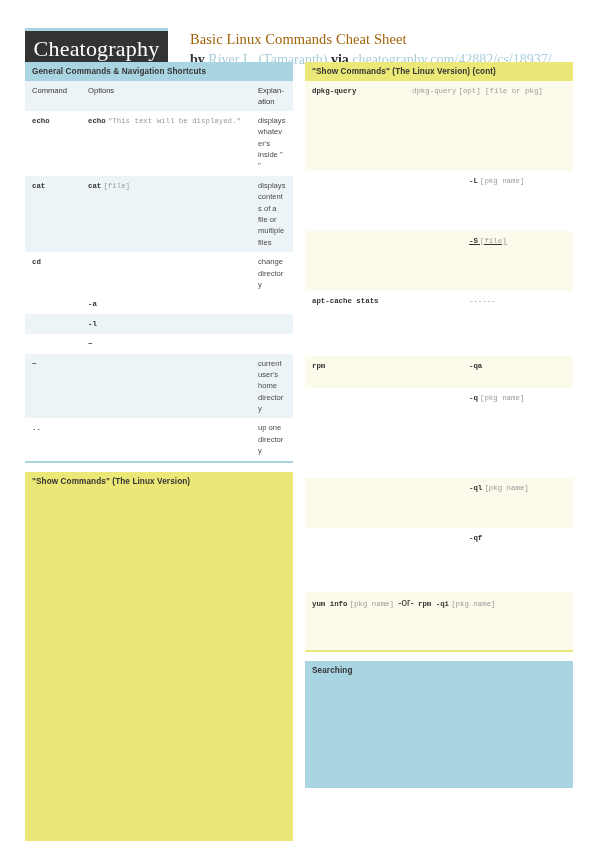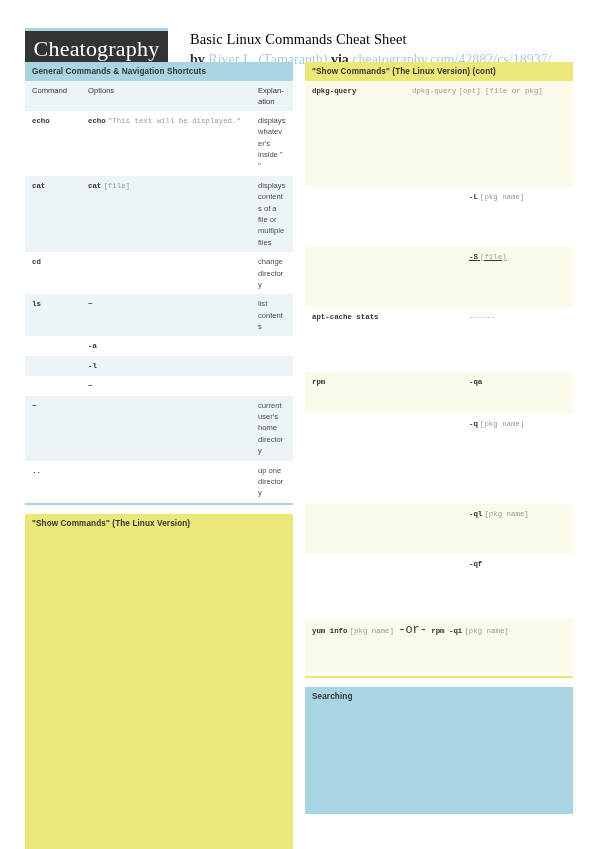--- a/index.html
+++ b/index.html
@@ -50,21 +50,21 @@
     line-height: 1.05;
     padding-bottom: 1px;
   }
   .title-block {
     margin-left: 22px;
     padding-top: 2px;
   }
   .sheet-title {
     font-family: "Liberation Serif", serif;
     font-size: 14.5px;
-    color: #000000;
+    color: #a16207;
     line-height: 1.25;
     letter-spacing: .1px;
   }
   .byline {
     font-family: "Liberation Serif", serif;
     font-size: 14px;
     color: #444444;
     margin-top: 3px;
     line-height: 1.3;
   }
@@ -148,22 +148,22 @@
   .tbl-left tr.hdr td { background: #edf4f8; }
 
   
   .tbl-left tr.odd td  { background: #ffffff; }
   .tbl-left tr.even td { background: #edf4f8; }
   .tbl-right tr.odd td  { background: #ffffff; }
   .tbl-right tr.even td { background: #fbfaeb; }
 
   
   .mono {
-    font-family: Liberation Mono, monospace;
-    font-size: 12px;
+    font-family: Liberation Sans, sans-serif;
+    font-size: 10px;
   }
   .cmd {
     font-family: "Liberation Mono", "DejaVu Sans Mono", monospace;
     font-size: 7.4px;
     font-weight: bold;
     color: #333333;
   }
   .arg {
     font-family: "Liberation Mono", "DejaVu Sans Mono", monospace;
     font-size: 7.4px;
@@ -232,26 +232,20 @@
               <td><span class="expl">displays contents of a file or multiple files</span></td>
             </tr>
 
             <tr class="odd">
               <td><span class="cmd">cd</span></td>
               <td><span class="cmd"></span>
                   <span class="arg"></span></td>
               <td><span class="expl">change directory</span></td>
             </tr>
 
-            <tr class="even">
-              <td><span class="cmd">ls</span></td>
-              <td><span class="cmd">~</span>
-                  <span class="arg"></span></td>
-              <td><span class="expl">list contents</span></td>
-            </tr>
 
             <tr class="odd">
               <td><span class="cmd"></span></td>
               <td><span class="cmd">-a</span>
                   <span class="arg"></span></td>
               <td><span class="expl"></span></td>
             </tr>
 
             <tr class="even">
               <td><span class="cmd"></span></td>
@@ -297,21 +291,21 @@
     <div class="section sec-yellow">
       <div class="sec-head">"Show Commands" (The Linux Version) (cont)</div>
       <div class="sec-body yellow-underline">
         <table class="grid tbl-right">
           <colgroup>
               <col class="c1">
               <col class="c2">
             </colgroup>
           <tbody>
 
-            <tr class="even" style="height:106px;">
+            <tr class="even" style="height:90px;">
               <td><span class="cmd">dpkg-query</span></td>
               <td><span class="arg">dpkg-query</span>
                   <span class="arg">[opt] [file or pkg]</span></td>
             </tr>
 
             <tr class="odd" style="height:60px;">
               <td><span class="cmd"></span></td>
               <td style="padding-left:64px;"><span class="cmd">-L</span>
                   <span class="arg">[pkg name]</span></td>
             </tr>
@@ -321,21 +315,21 @@
               <td style="padding-left:64px;text-decoration:underline;"><span class="cmd">-S</span>
                   <span class="arg">[file]</span></td>
             </tr>
 
             <tr class="odd" style="height:65px;">
               <td><span class="cmd">apt-cache stats</span></td>
               <td style="padding-left:64px;"><span class="arg">------</span>
                   <span class="arg"></span></td>
             </tr>
 
-            <tr class="even" style="height:42px;">
+            <tr class="even" style="height:32px;">
               <td><span class="cmd">rpm</span></td>
               <td style="padding-left:64px;"><span class="cmd">-qa</span>
                   <span class="arg"></span></td>
             </tr>
 
             <tr class="odd" style="height:90px;">
               <td><span class="cmd"></span></td>
               <td style="padding-left:64px;"><span class="cmd">-q</span>
                   <span class="arg">[pkg name]</span></td>
             </tr>

